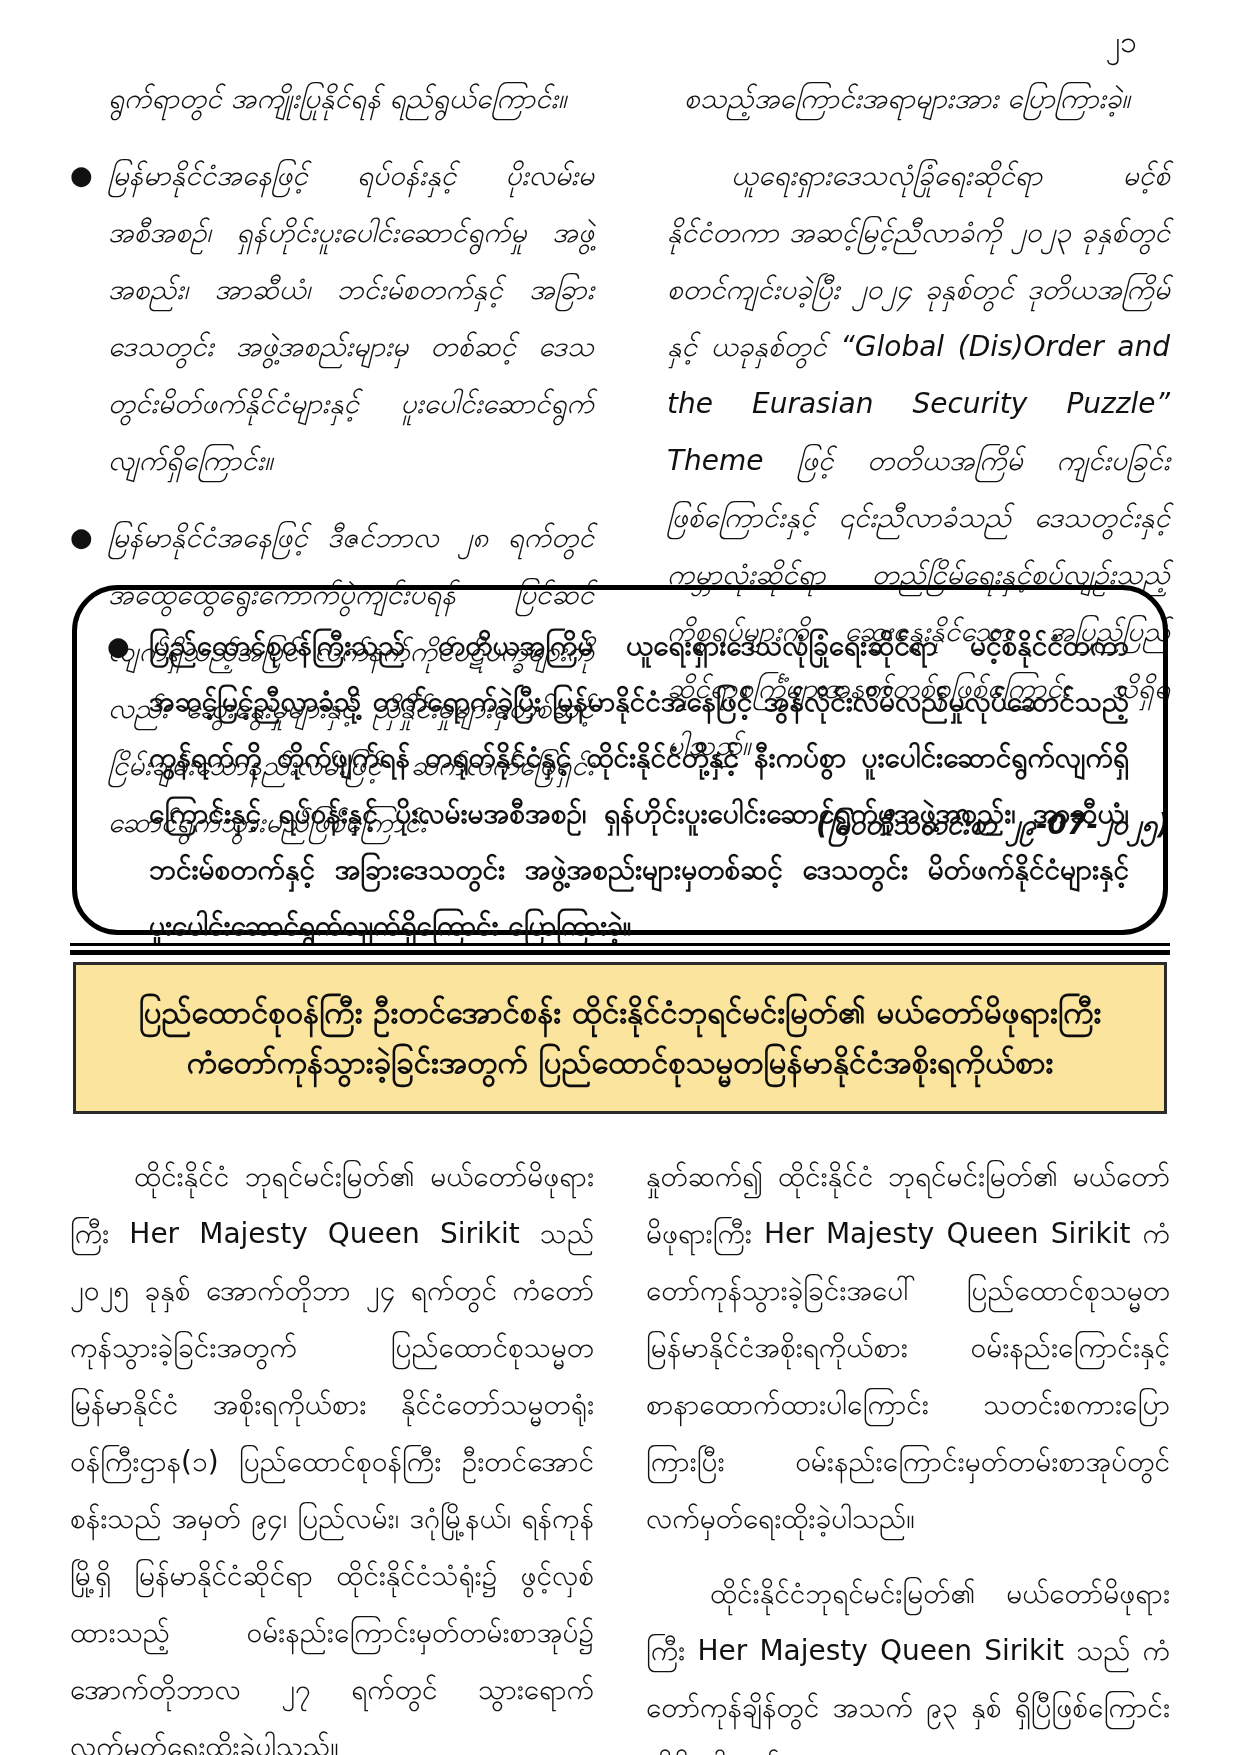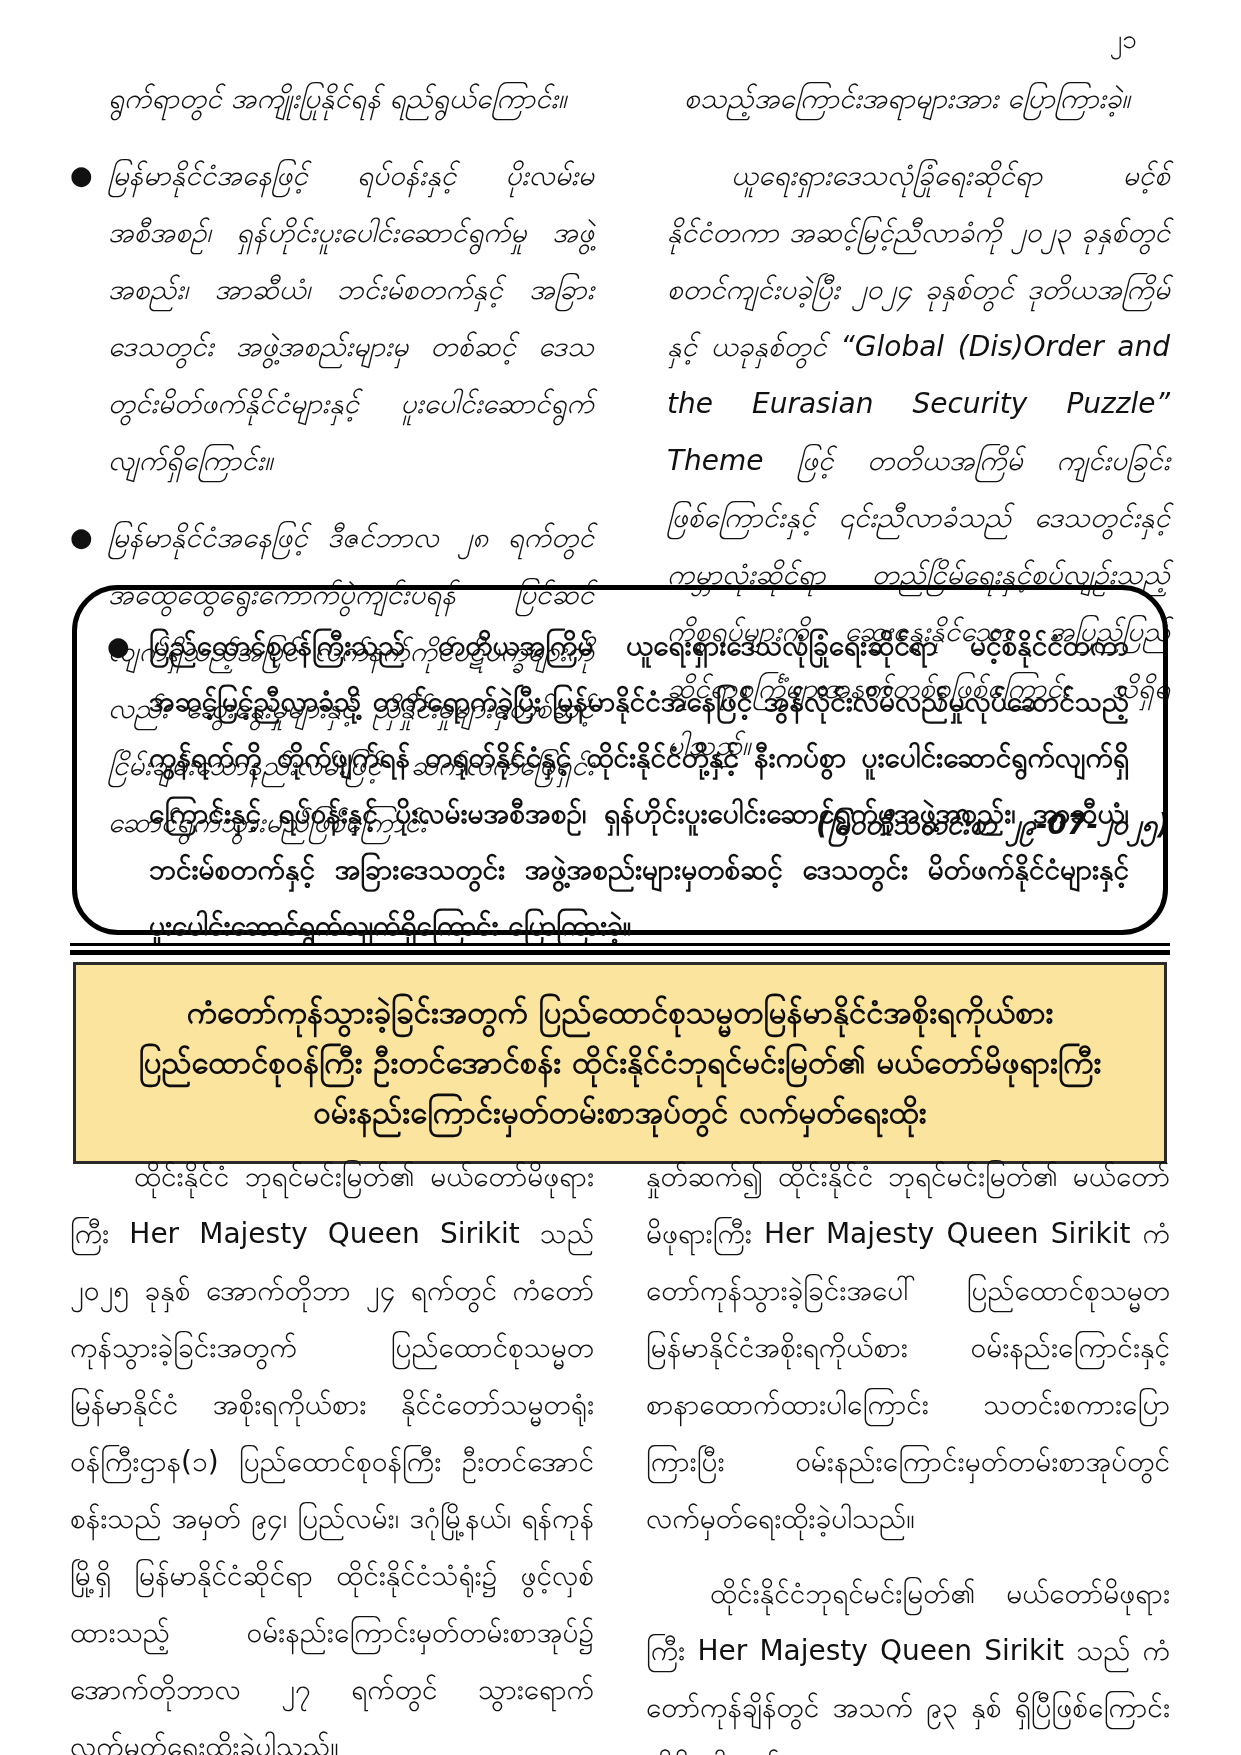--- a/index.html
+++ b/index.html
@@ -9,21 +9,21 @@
     height:1755px;
     background:#ffffff;
     font-family:"DejaVu Sans", sans-serif;
     color:#111111;
     overflow:hidden;
   }
   .page-number{
     position:absolute;
     top:24px;
     right:104px;
-    font-size:26px;
+    font-size:30px;
     line-height:1.2;
     margin-left:28px;
   }
   
   .top-columns{
     position:absolute;
     top:70px;
     left:70px;
     width:1100px;
     display:flex;
@@ -168,23 +168,22 @@
     <span class="bullet-body">ပြည်ထောင်စုဝန်ကြီးသည် တတိယအကြိမ် ယူရေးရှားဒေသလုံခြုံရေးဆိုင်ရာ မင့်စ်နိုင်ငံတကာ အဆင့်မြင့်ညီလာခံသို့ တက်ရောက်ခဲ့ပြီး မြန်မာနိုင်ငံအနေဖြင့် အွန်လိုင်းလိမ်လည်မှုလုပ်ဆောင်သည့်ကွန်ရက်ကို တိုက်ဖျက်ရန် တရုတ်နိုင်ငံနှင့် ထိုင်းနိုင်ငံတို့နှင့် နီးကပ်စွာ ပူးပေါင်းဆောင်ရွက်လျက်ရှိကြောင်းနှင့် ရပ်ဝန်းနှင့် ပိုးလမ်းမအစီအစဉ်၊ ရှန်ဟိုင်းပူးပေါင်းဆောင်ရွက်မှုအဖွဲ့အစည်း၊ အာဆီယံ၊ ဘင်းမ်စတက်နှင့် အခြားဒေသတွင်း အဖွဲ့အစည်းများမှတစ်ဆင့် ဒေသတွင်း မိတ်ဖက်နိုင်ငံများနှင့် ပူးပေါင်းဆောင်ရွက်လျက်ရှိကြောင်း ပြောကြားခဲ့။</span>
   </div>
 
   <div class="separator">
     <div class="rule-thin"></div>
     <div class="rule-gap"></div>
     <div class="rule-thick"></div>
   </div>
 
   <div class="headline-box">
+    <div class="headline-line">ပြည်ထောင်စုဝန်ကြီး ဦးတင်အောင်စန်း ထိုင်းနိုင်ငံဘုရင်မင်းမြတ်၏ မယ်တော်မိဖုရားကြီး</div>
     <div class="headline-line">ကံတော်ကုန်သွားခဲ့ခြင်းအတွက် ပြည်ထောင်စုသမ္မတမြန်မာနိုင်ငံအစိုးရကိုယ်စား</div>
-    <div class="headline-line">ပြည်ထောင်စုဝန်ကြီး ဦးတင်အောင်စန်း ထိုင်းနိုင်ငံဘုရင်မင်းမြတ်၏ မယ်တော်မိဖုရားကြီး</div>
-    <div class="headline-line">ဝမ်းနည်းကြောင်းမှတ်တမ်းစာအုပ်တွင် လက်မှတ်ရေးထိုး</div>
   </div>
 
   <div class="article-columns">
 
     <div class="col">
       <p class="para indented">ထိုင်းနိုင်ငံ ဘုရင်မင်းမြတ်၏ မယ်တော်မိဖုရားကြီး Her Majesty Queen Sirikit သည် ၂၀၂၅ ခုနှစ် အောက်တိုဘာ ၂၄ ရက်တွင် ကံတော်ကုန်သွားခဲ့ခြင်းအတွက် ပြည်ထောင်စုသမ္မတမြန်မာနိုင်ငံ အစိုးရကိုယ်စား နိုင်ငံတော်သမ္မတရုံးဝန်ကြီးဌာန(၁) ပြည်ထောင်စုဝန်ကြီး ဦးတင်အောင်စန်းသည် အမှတ် ၉၄၊ ပြည်လမ်း၊ ဒဂုံမြို့နယ်၊ ရန်ကုန်မြို့ရှိ မြန်မာနိုင်ငံဆိုင်ရာ ထိုင်းနိုင်ငံသံရုံး၌ ဖွင့်လှစ်ထားသည့် ဝမ်းနည်းကြောင်းမှတ်တမ်းစာအုပ်၌ အောက်တိုဘာလ ၂၇ ရက်တွင် သွားရောက် လက်မှတ်ရေးထိုးခဲ့ပါသည်။</p>
 
     </div>
 
     <div class="col">

